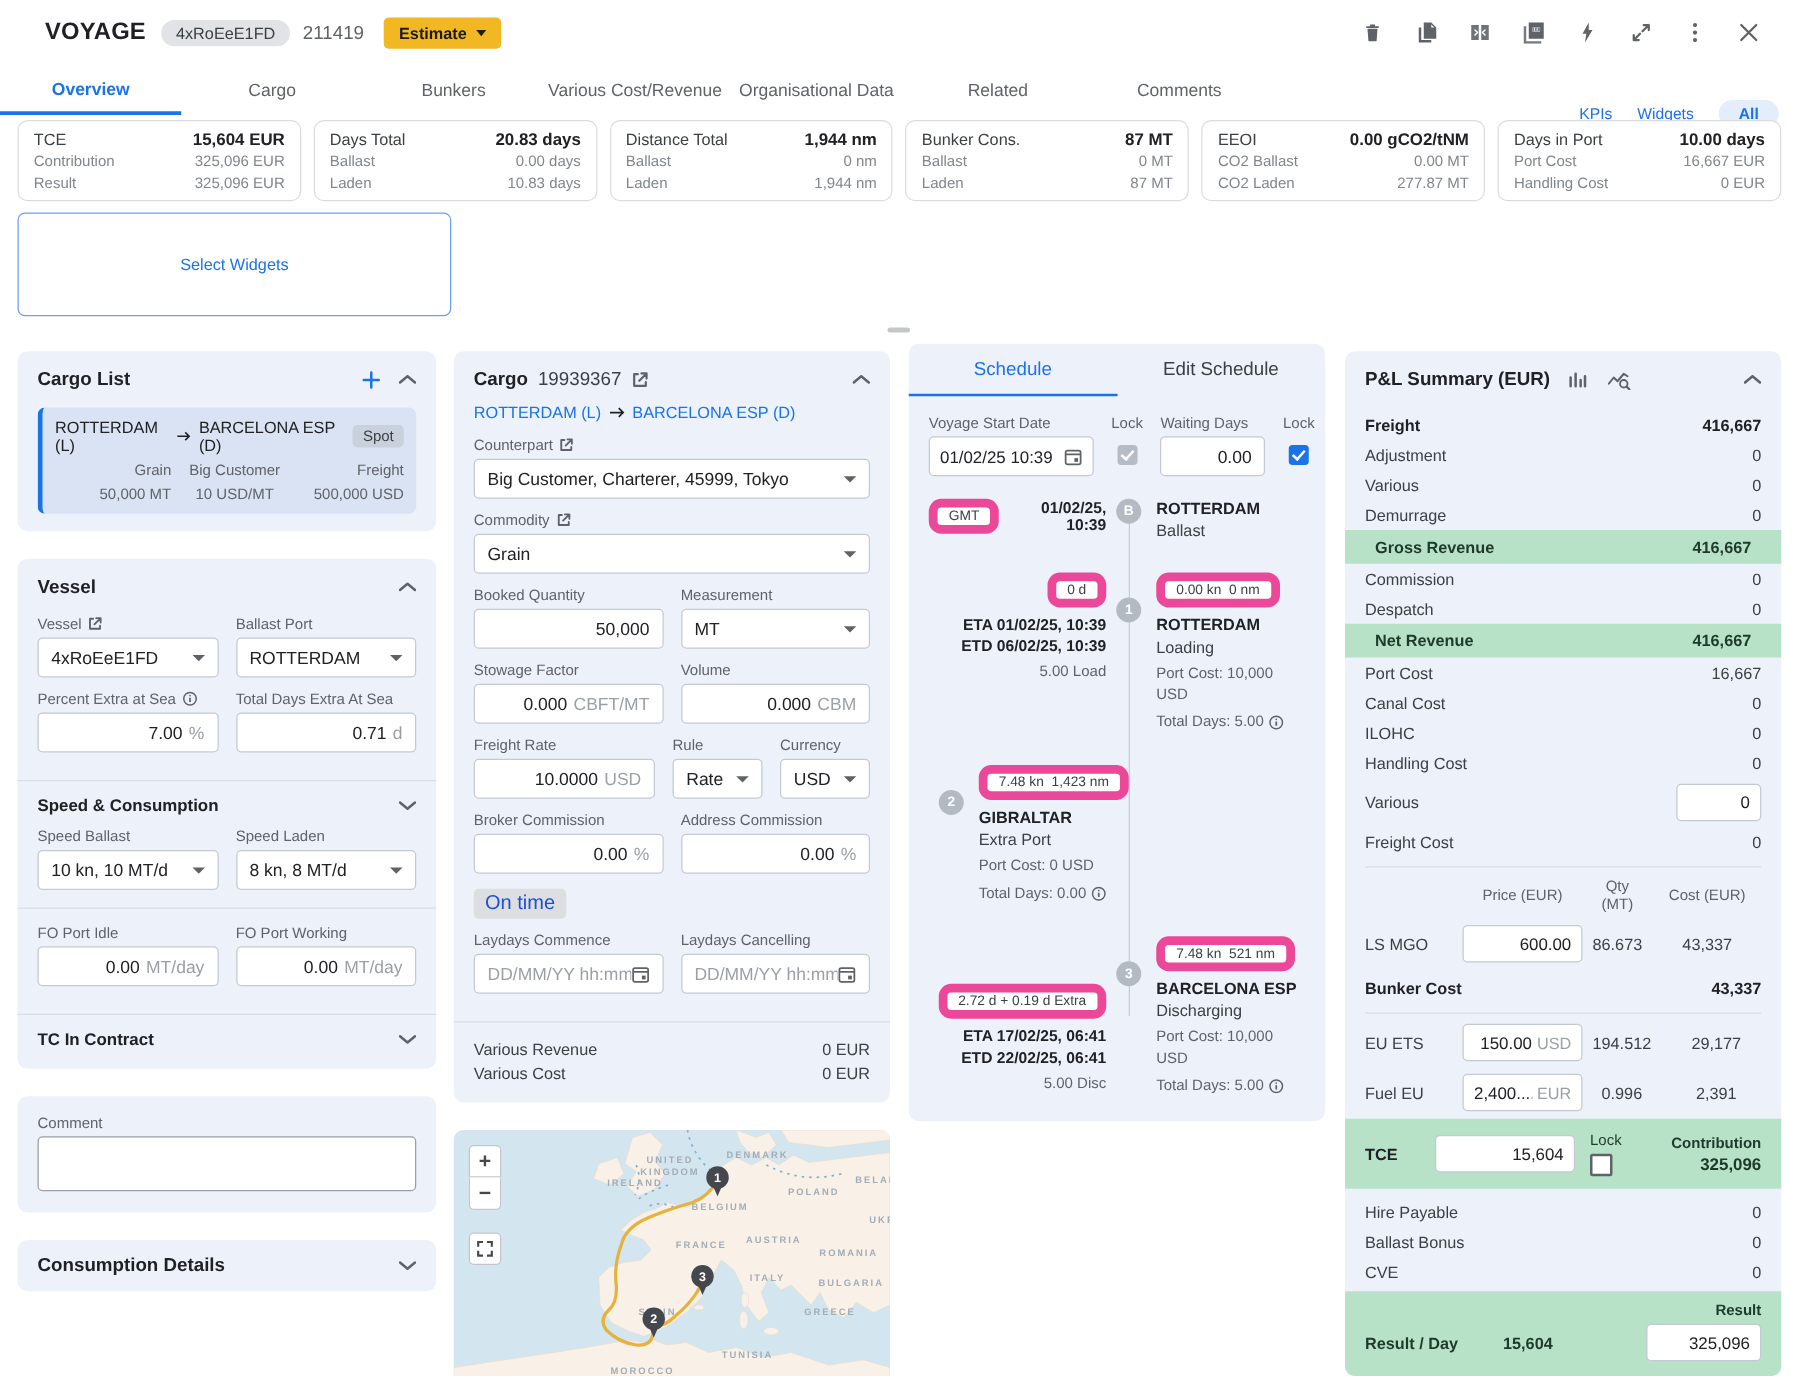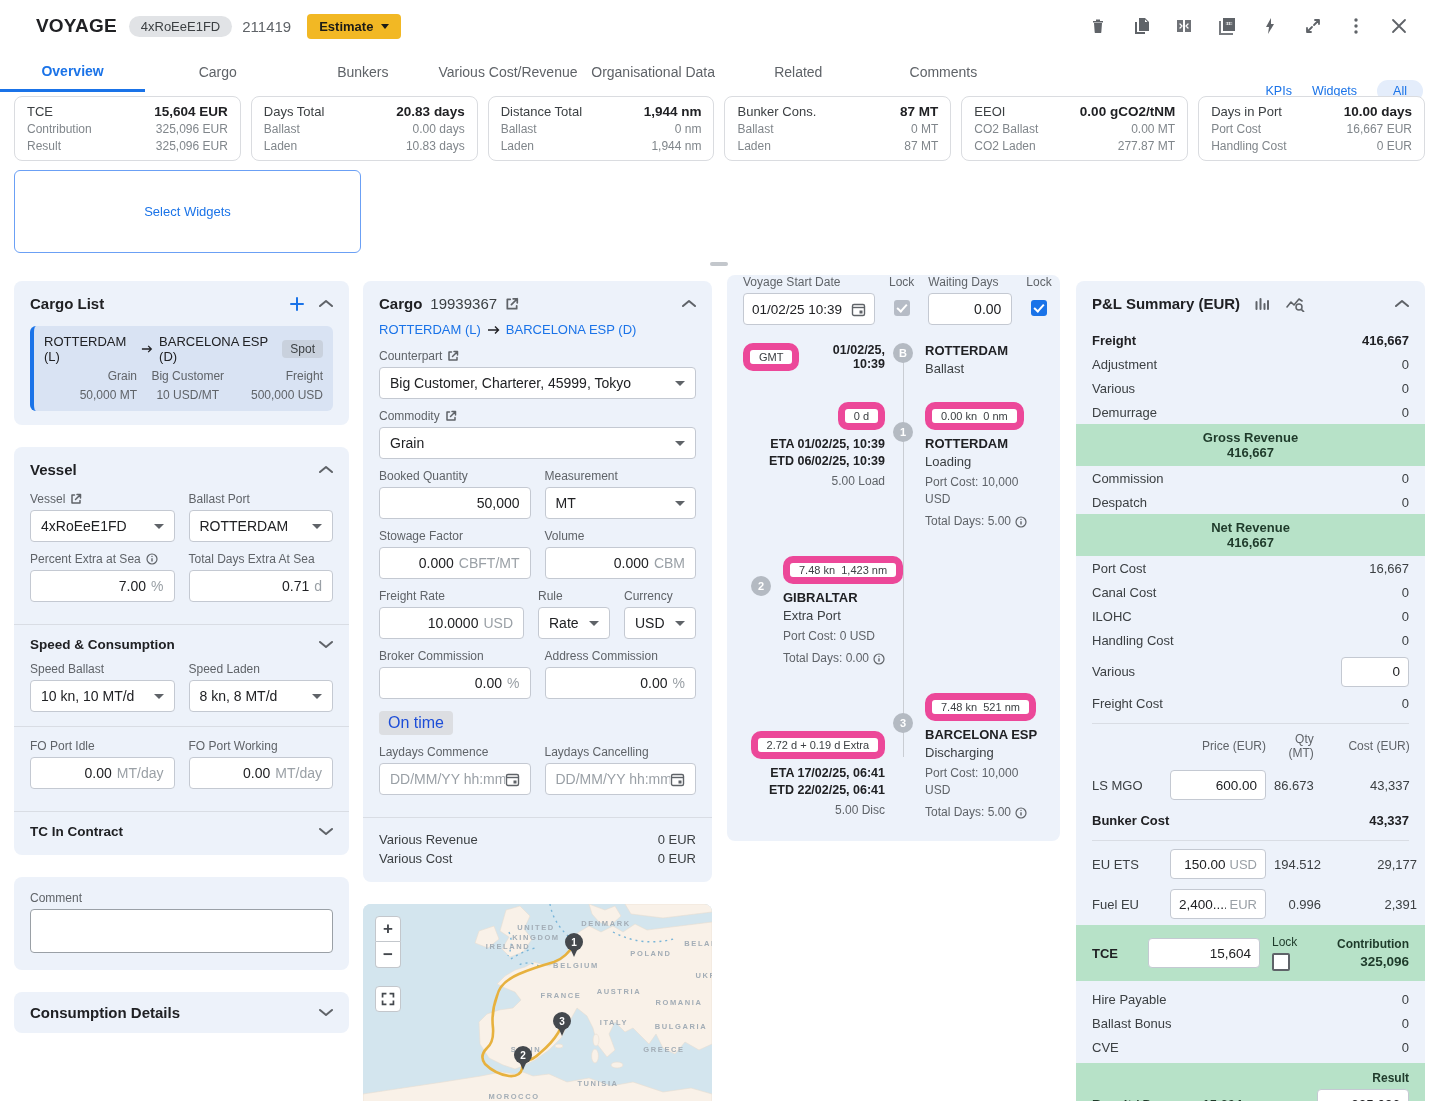--- a/index.html
+++ b/index.html
@@ -15,21 +15,21 @@
   .tb-icon{width:20px;height:20px;display:flex;align-items:center;justify-content:center;cursor:pointer;}
   .tb-icon svg{stroke:#5f6368;fill:none;stroke-width:1.8;stroke-linecap:round;stroke-linejoin:round;}
   .tb-icon svg .fill{fill:#5f6368;stroke:none;}
   
   .tabs{position:absolute;top:52px;left:0;width:1016px;height:40px;display:flex;}
   .tab{flex:1;display:flex;align-items:center;justify-content:center;font-size:14px;color:#5f6368;cursor:pointer;box-sizing:border-box;}
   .tab.active{color:#1a73e8;font-weight:bold;border-bottom:3px solid #1a73e8;}
   
   .filter-row{position:absolute;top:80px;right:16px;display:flex;align-items:center;gap:20px;font-size:12.5px;}
   .filter-link{color:#1a73e8;cursor:pointer;}
-  .filter-link.selected{background:#e4edfb;border-radius:12px;padding:4px 16px;font-weight:normal;}
+  .filter-link.selected{background:#e4edfb;border-radius:12px;padding:4px 16px;font-weight:bold;}
   
   .kpi-row{position:absolute;top:96px;left:14px;right:14px;display:flex;gap:10px;}
   .kpi-card{flex:1;background:#fff;border:1px solid #dadce0;border-radius:8px;padding:7px 12px;box-sizing:border-box;}
   .kpi-top{display:flex;justify-content:space-between;font-size:13px;color:#3c4043;}
   .kpi-top b{color:#202124;font-size:13.5px;}
   .kpi-sub{display:flex;justify-content:space-between;font-size:12px;color:#80868b;margin-top:3px;}
   
   .select-widgets{position:absolute;top:170px;left:14px;width:347px;height:83px;border:1px solid #6ba0f5;border-radius:6px;background:#fff;display:flex;align-items:center;justify-content:center;color:#1a73e8;font-size:13px;cursor:pointer;box-sizing:border-box;}
   .drag-handle{position:absolute;top:262px;left:710px;width:18px;height:4px;background:#c3c7cc;border-radius:2px;cursor:row-resize;}
   
@@ -93,24 +93,24 @@
   .pill{display:inline-block;background:#fff;border:7px solid #ec4899;border-radius:10px;padding:1px 9px;font-size:11px;color:#3c4043;white-space:nowrap;}
   .tl-eta{font-size:12.5px;font-weight:bold;color:#202124;margin-top:6px;line-height:17px;}
   .tl-note{font-size:12px;color:#5f6368;margin-top:4px;}
   .tl-port{font-size:13px;font-weight:bold;color:#202124;margin-top:6px;}
   .tl-act{font-size:13px;color:#3c4043;margin-top:3px;}
   .tl-cost{font-size:12px;color:#5f6368;margin-top:5px;line-height:17px;display:flex;align-items:center;gap:4px;flex-wrap:wrap;}
   .gmt-row{display:flex;justify-content:flex-end;align-items:center;gap:9px;}
   
   .prow{display:flex;justify-content:space-between;align-items:center;font-size:13px;color:#3c4043;padding:4.5px 0;}
   .prow b{color:#202124;}
-  .green{background:#b7e2c8;margin:0 -16px;padding:6px 12px;font-weight:bold;color:#1e3a2a;display:flex;justify-content:space-between;align-items:center;font-size:13px;flex-direction:column;}
+  .green{background:#b7e2c8;margin:0 -16px;padding:6px 24px;font-weight:bold;color:#1e3a2a;display:flex;justify-content:space-between;align-items:center;font-size:13px;}
   .pnl-hicons{display:flex;align-items:center;gap:16px;margin-left:14px;}
   .bunker-grid{display:grid;grid-template-columns:70px 96px 1fr 88px;align-items:center;gap:10px 8px;font-size:13px;color:#3c4043;}
-  .bg-right{text-align:right;}
+  .bg-right{text-align:center;}
   .bg-head{font-size:12px;color:#5f6368;}
   .small-input{background:#fff;border:1px solid #c4c9d2;border-radius:4px;height:30px;display:flex;align-items:center;padding:0 8px;box-sizing:border-box;}
   .small-input input{border:none;outline:none;width:100%;font:inherit;font-size:13.5px;color:#202124;text-align:right;background:transparent;padding:0;}
   .small-input .unit{color:#9aa0a6;margin-left:4px;font-size:13px;}
   .tce-band{margin:6px -16px;background:#b7e2c8;padding:10px 16px;display:flex;align-items:center;gap:12px;}
   .lockcol{display:flex;flex-direction:column;align-items:flex-start;gap:4px;font-size:12px;color:#1e3a2a;font-weight:normal;}
   .contribcol{margin-left:auto;text-align:right;}
   .contribcol .t{font-size:12px;font-weight:bold;color:#1e3a2a;}
   .contribcol .v{font-size:13.5px;font-weight:bold;color:#1e3a2a;margin-top:3px;}
   .result-band{margin:4px -16px -14px;background:#b7e2c8;border-radius:0 0 8px 8px;padding:8px 16px 12px;display:flex;align-items:flex-end;}
@@ -710,20 +710,24 @@
               <path d="M2,7 V2 H7 M11,2 H16 V7 M16,11 V16 H11 M7,16 H2 V11" stroke="#44484d" stroke-width="2.2" fill="none"></path>
             </svg>
         </div>
       </div>
       
     </div>
   </div>
 
   <div class="col3">
     <div class="panel" style="padding-top:0;">
+      <div class="sch-tabs" style="margin-left:-16px;margin-right:-16px;">
+        <div class="sch-tab active">Schedule</div>
+        <div class="sch-tab">Edit Schedule</div>
+      </div>
       <div class="sch-form">
         <div style="width:132px;flex:none;">
           <div class="sf-label">Voyage Start Date</div>
           <div class="ibox" style="padding:0 8px;">
             <input class="left" style="font-size: 13.5px;" value="01/02/25 10:39">
             <svg width="15" height="15" viewBox="0 0 15 15" style="flex:none;">
                 <rect x="1.5" y="2.5" width="12" height="11" rx="1.5" fill="none" stroke="#5f6368" stroke-width="1.4"></rect>
                 <path d="M1.5 5.5h12" stroke="#5f6368" stroke-width="1.4"></path>
                 <rect x="8.5" y="8.5" width="3" height="3" fill="#5f6368"></rect>
               </svg>

